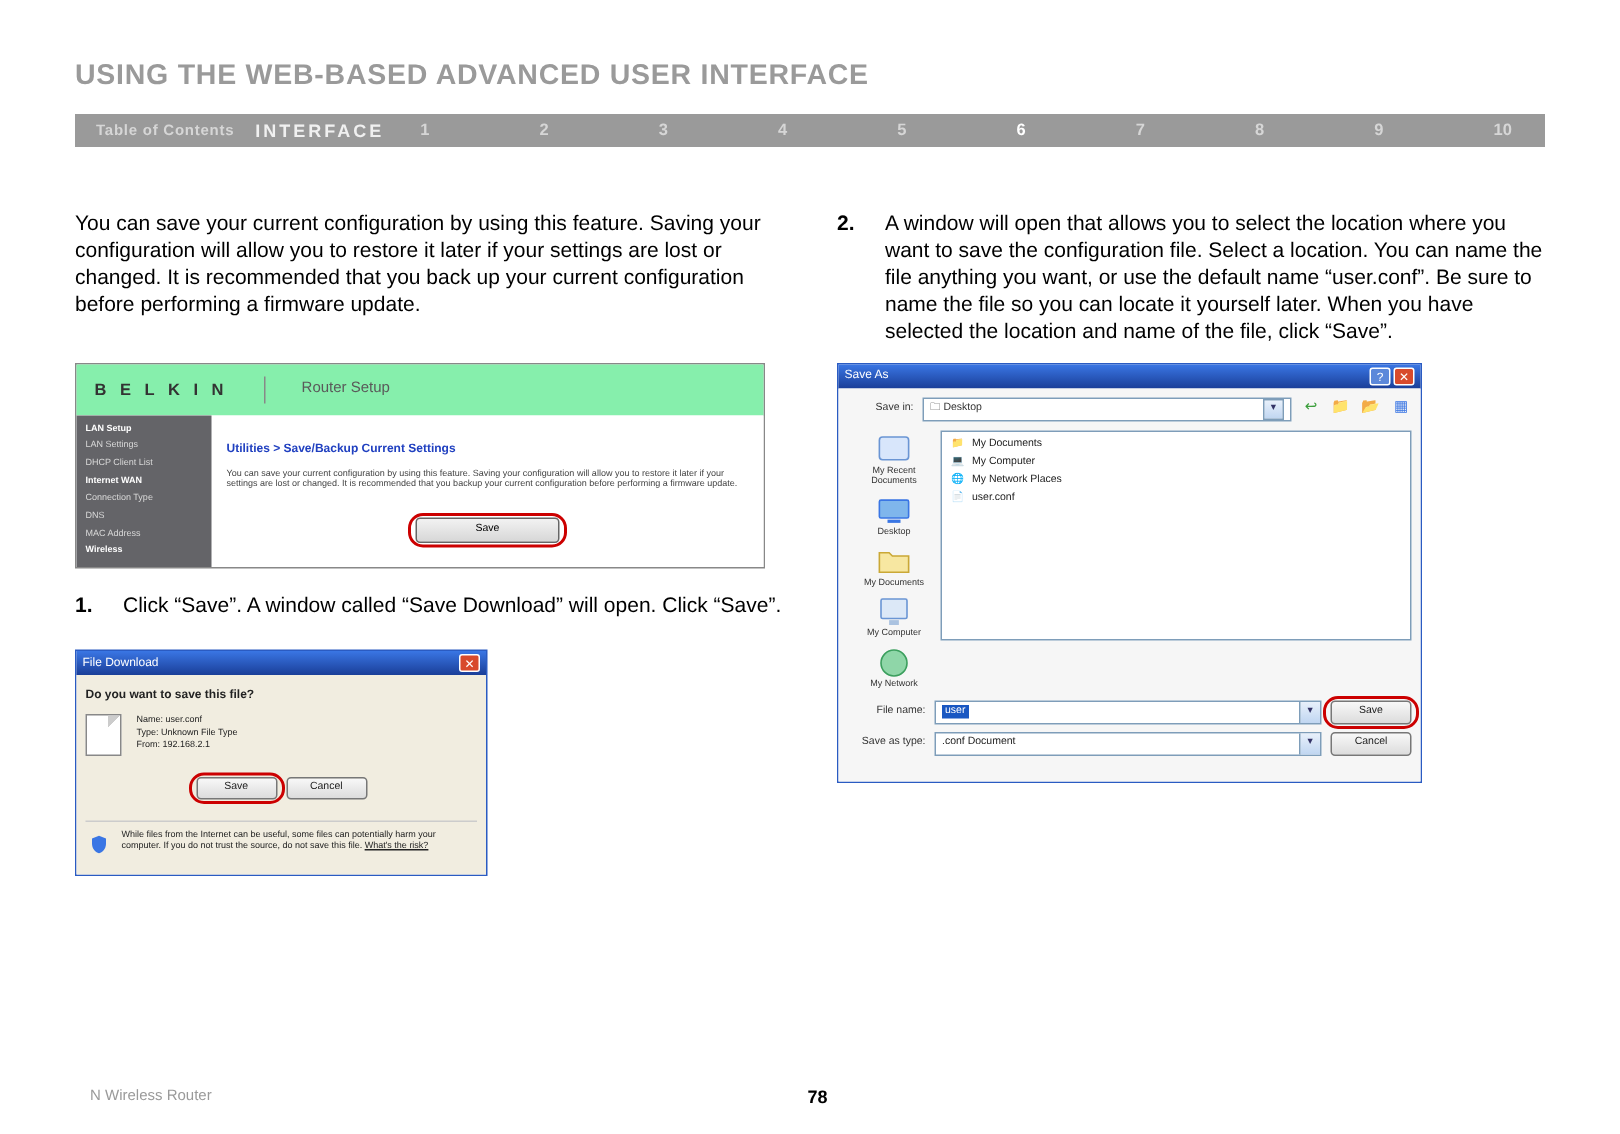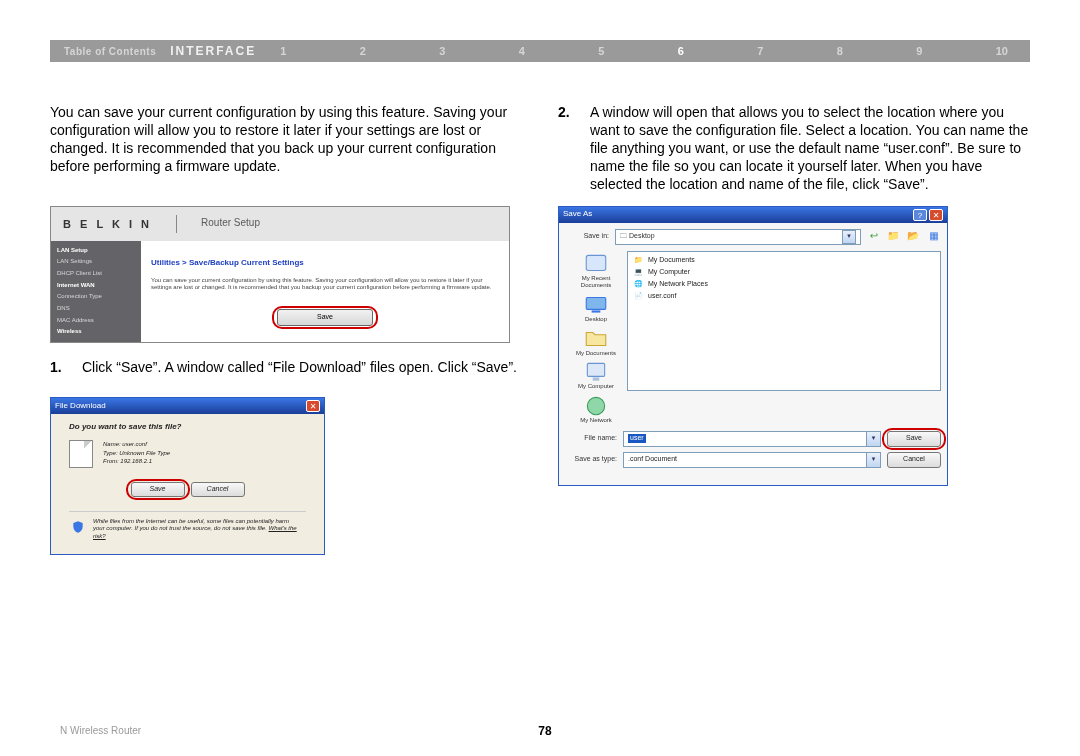--- a/index.html
+++ b/index.html
@@ -72,21 +72,21 @@
   .ol-text { flex: 1; }
 
   
   .shot-router {
     margin-top: 30px;
     border: 1px solid #888;
     width: 460px;
     font-family: Verdana, Arial, sans-serif;
   }
   .rt-top {
-    background: #e5e5e5;
+    background: #86efac;
     padding: 8px 12px;
     display: flex;
     align-items: center;
     gap: 24px;
     font-size: 9px;
   }
   .rt-top .belkin { letter-spacing: 3px; font-weight: bold; color:#333; font-size:11px;}
   .rt-top .divider { width:1px; height:18px; background:#888; }
   .rt-top .rs { color:#5a5a5a; font-size:10px; }
   .rt-body { display: flex; background: #fff; align-items: flex-end; }
@@ -115,21 +115,21 @@
     margin-top: 20px; border: 1px solid #2a5bc2; width: 275px;
     font-family: Tahoma, Arial, sans-serif; font-size: 8px;
     color: #222;
   }
   .fd-title {
     background: linear-gradient(#3a76e4,#1a3e98);
     color: #fff; padding: 2px 4px; display:flex; justify-content: space-between;
     align-items: center;
   }
   .fd-title .x { width:14px; height:12px; background:#d84a2c; border:1px solid #fff; border-radius:2px; font-size:8px; text-align:center; line-height:11px; color:#fff;}
-  .fd-body { background: #f1ede0; padding: 8px 18px; font-style: italic; }
+  .fd-body { background: #f1ede0; padding: 8px 6px; }
   .fd-q { font-weight: bold; margin-bottom: 8px; }
   .fd-row { display:flex; gap:10px; }
   .fd-icon {
     width: 24px; height: 28px; border:1px solid #888; background:#fff;
     position: relative;
   }
   .fd-icon::after { content:""; position:absolute; top:0; right:0; width:8px; height:8px;
     background: linear-gradient(135deg, #ccc 50%, transparent 50%); }
   .fd-info { font-size: 6px; line-height: 1.4; }
   .fd-btns { display:flex; justify-content:center; gap:6px; margin-top: 14px; }
@@ -195,20 +195,21 @@
     position:absolute; bottom:20px; left:60px; right:50px;
     display:flex; justify-content:space-between; align-items:center;
     font-size:10px; color:#9a9a9a;
   }
   .footer .pg { position:absolute; left:50%; transform:translateX(-50%); color:#000; font-weight:bold; font-size:12px; }
 </style>
 </head>
 <body>
 
 <div class="page">
+  <div class="title">USING THE WEB-BASED ADVANCED USER INTERFACE</div>
 
   <div class="sections-bar">
     <span class="toc">Table of Contents</span>
     <span class="sections-label">INTERFACE</span>
     <div class="nums">
       <span class="num">1</span>
       <span class="num">2</span>
       <span class="num">3</span>
       <span class="num">4</span>
       <span class="num">5</span>
@@ -248,21 +249,21 @@
             <div class="rt-save">
               <span>Save</span>
               <span class="red-oval"></span>
             </div>
           </div>
         </div>
       </div>
 
       <div class="ol-item">
         <div class="ol-num">1.</div>
-        <div class="ol-text">Click “Save”. A window called “File Download” files open. Click “Save”.</div>
+        <div class="ol-text">Click “Save”. A window called “Save Download” will open. Click “Save”.</div>
       </div>
 
       <div class="shot-fd">
         <div class="fd-title">
           <span>File Download</span>
           <span class="x">✕</span>
         </div>
         <div class="fd-body">
           <div class="fd-q">Do you want to save this file?</div>
           <div class="fd-row">

